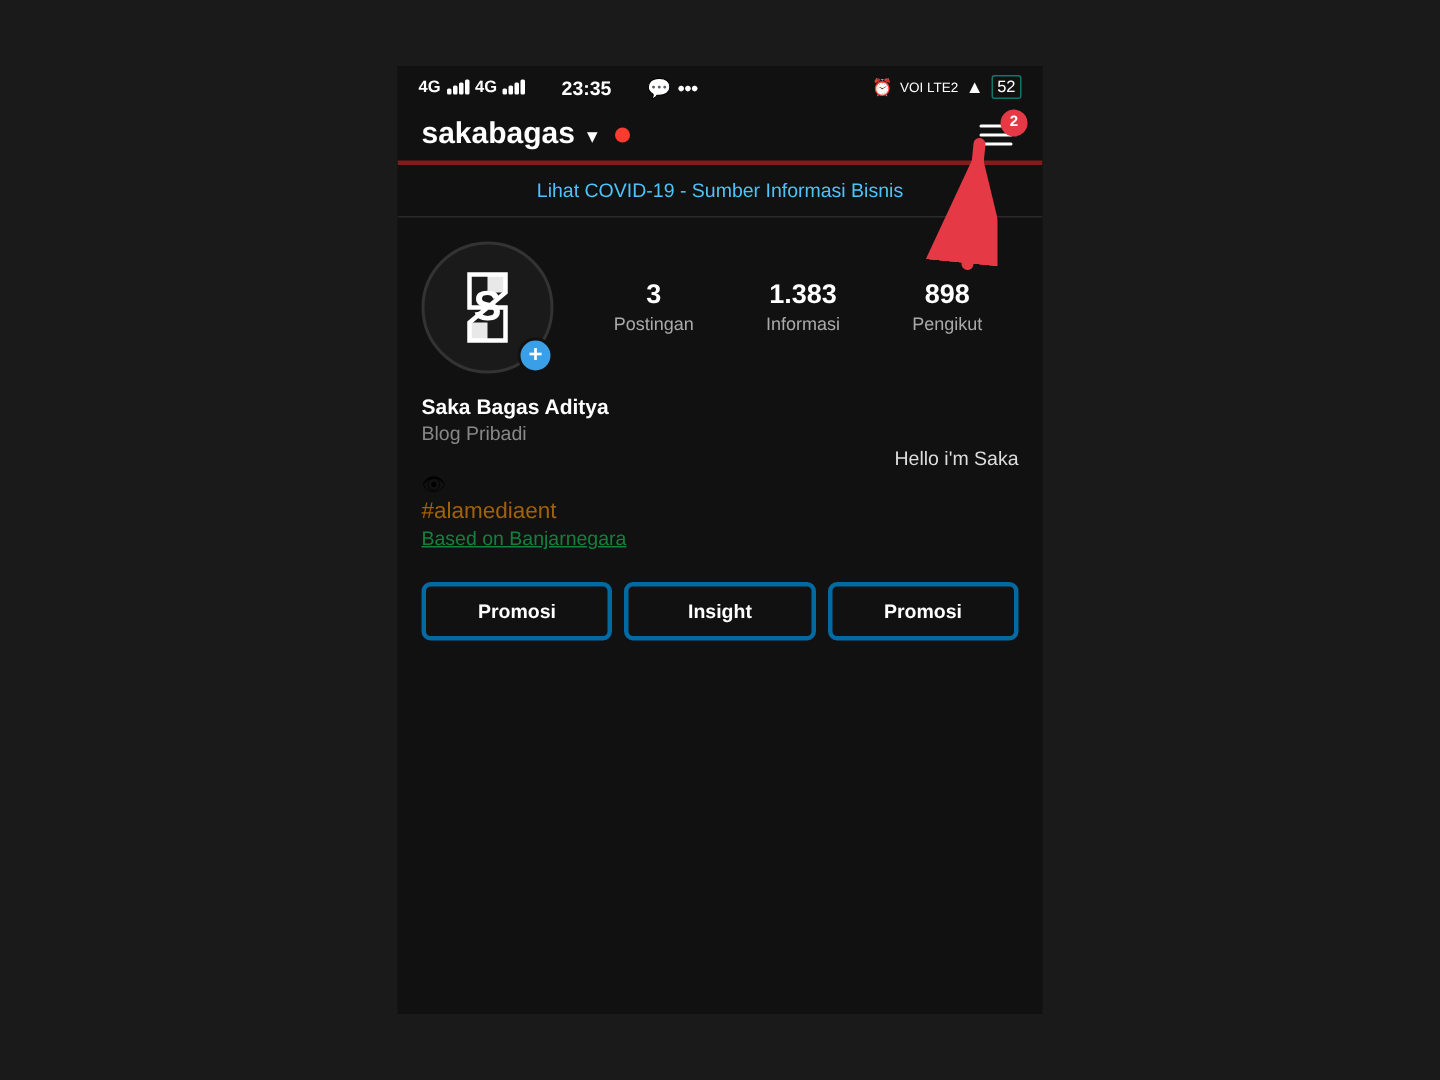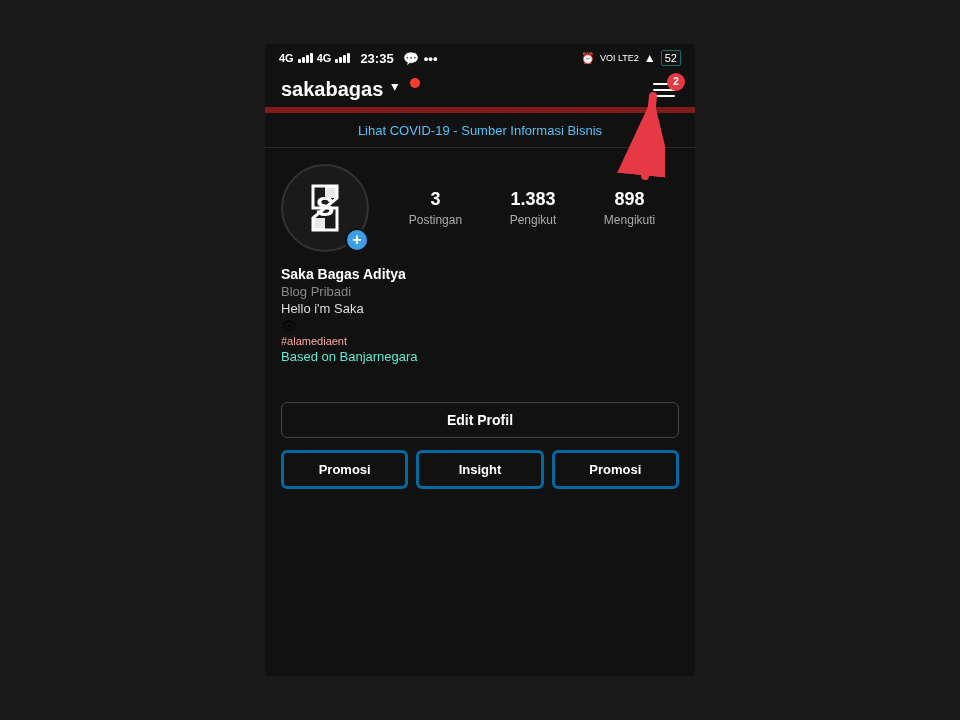--- a/index.html
+++ b/index.html
@@ -50,33 +50,33 @@
     }
     .signal-bar {
       width: 3px;
       background: #fff;
       border-radius: 1px;
     }
     .time-display {
       font-size: 13px;
       font-weight: 600;
       color: #ffffff;
-      margin: 0 6px;
+      margin: 0 20px;
     }
     
     .nav-bar {
       display: flex;
       justify-content: space-between;
       align-items: center;
       padding: 8px 16px 6px;
       background: #111111;
     }
     .username-row {
       display: flex;
-      align-items: flex-start;
+      align-items: center;
       gap: 8px;
     }
     .username-text {
       font-size: 20px;
       font-weight: 700;
       color: #ffffff;
     }
     .chevron-down {
       color: #ffffff;
       font-size: 14px;
@@ -114,21 +114,21 @@
       height: 18px;
       border-radius: 50%;
       display: flex;
       align-items: center;
       justify-content: center;
     }
     
     .covid-banner {
       text-align: center;
       padding: 8px 16px;
-      border-top: 6px solid #7f1d1d;
+      border-top: 3px solid #7f1d1d;
       border-bottom: 1px solid #2a2a2a;
     }
     .covid-link {
       color: #4fc3f7;
       font-size: 13px;
       text-decoration: none;
     }
     
     .profile-section {
       padding: 16px 16px 10px;
@@ -204,34 +204,36 @@
     }
     .bio-category {
       font-size: 13px;
       color: #888888;
       margin-bottom: 2px;
     }
     .bio-line {
       font-size: 13px;
       color: #dddddd;
       margin-bottom: 2px;
+      text-align: right;
     }
     .bio-icon {
       font-size: 13px;
       margin-bottom: 2px;
     }
     .bio-hash {
-      font-size: 11px;
-      color: #fca5a5;
+      font-size: 15px;
+      color: #a16207;
       margin-bottom: 2px;
     }
     .bio-location {
       font-size: 13px;
-      color: #5eead4;
-      margin-bottom: 18px;
+      color: #15803d;
+      margin-bottom: 4px;
+      text-decoration: underline;
     }
     .bio-url {
       font-size: 12px;
       color: #888888;
       margin-bottom: 2px;
       word-break: break-all;
     }
     
     .btn-row {
       padding: 8px 16px 6px;
@@ -359,41 +361,38 @@
       </div>
       <div class="add-btn">+</div>
     </div>
     <div class="stats-row">
       <div class="stat-item">
         <span class="stat-number">3</span>
         <span class="stat-label">Postingan</span>
       </div>
       <div class="stat-item">
         <span class="stat-number">1.383</span>
-        <span class="stat-label">Pengikut</span>
+        <span class="stat-label">Informasi</span>
       </div>
       <div class="stat-item">
         <span class="stat-number">898</span>
-        <span class="stat-label">Mengikuti</span>
+        <span class="stat-label">Pengikut</span>
       </div>
     </div>
   </div>
 
   <div class="bio-section">
     <div class="bio-name">Saka Bagas Aditya</div>
     <div class="bio-category">Blog Pribadi</div>
     <div class="bio-line">Hello i'm Saka</div>
     <div class="bio-icon">👁</div>
     <div class="bio-hash">#alamediaent</div>
     <div class="bio-location">Based on Banjarnegara</div>
   </div>
 
-  <div class="btn-row">
-    <button class="edit-btn">Edit Profil</button>
-  </div>
 
   <div class="action-btns">
     <button class="action-btn">Promosi</button>
     <button class="action-btn">Insight</button>
     <button class="action-btn">Promosi</button>
   </div>
 
 
   <div class="arrow-overlay">
     <svg class="red-arrow" viewBox="0 0 80 100">

